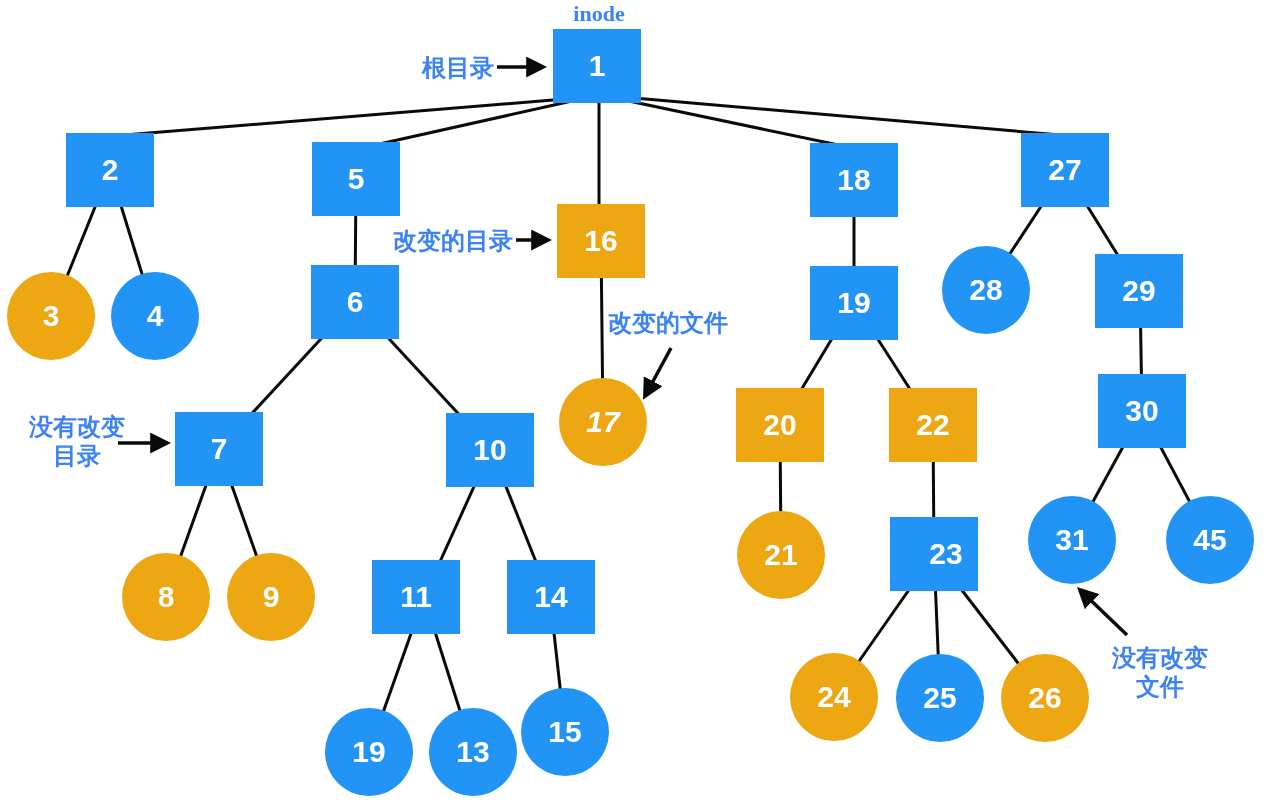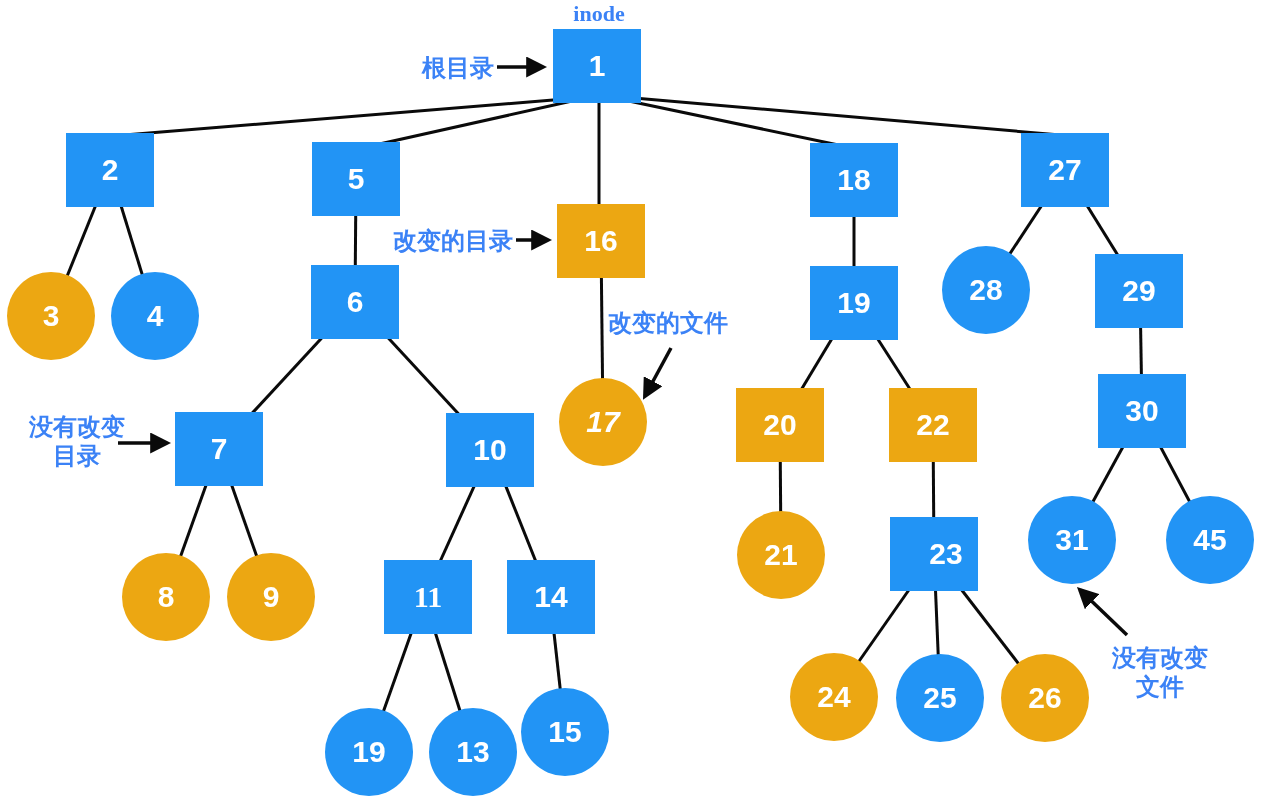--- a/index.html
+++ b/index.html
@@ -96,21 +96,21 @@
   <div class="node square blue" style="left:553px; top:29px;">1</div>
   <div class="node square blue" style="left:66px;  top:133px;">2</div>
   <div class="node circle orange" style="left:7px;   top:272px;">3</div>
   <div class="node circle blue" style="left:111px; top:272px;">4</div>
   <div class="node square blue" style="left:312px; top:142px;">5</div>
   <div class="node square blue" style="left:311px; top:265px;">6</div>
   <div class="node square blue" style="left:175px; top:412px;">7</div>
   <div class="node circle orange" style="left:122px; top:553px;">8</div>
   <div class="node circle orange" style="left:227px; top:553px;">9</div>
   <div class="node square blue" style="left:446px; top:413px;">10</div>
-  <div class="node square blue" style="left:384px; top:560px;font-family:Liberation Serif, serif;">11</div>
+  <div class="node square blue" style="left:372px; top:560px;">11</div>
   <div class="node circle blue" style="left:325px; top:708px;">19</div>
   <div class="node circle blue" style="left:429px; top:708px;">13</div>
   <div class="node square blue" style="left:507px; top:560px;">14</div>
   <div class="node circle blue" style="left:521px; top:688px;">15</div>
   <div class="node square orange" style="left:557px; top:204px;">16</div>
   <div class="node circle orange" style="left:559px; top:378px;font-style:italic;">17</div>
   <div class="node square blue" style="left:810px; top:143px;">18</div>
   <div class="node square blue" style="left:810px; top:266px;">19</div>
   <div class="node square orange" style="left:736px; top:388px;">20</div>
   <div class="node circle orange" style="left:737px; top:511px;">21</div>

